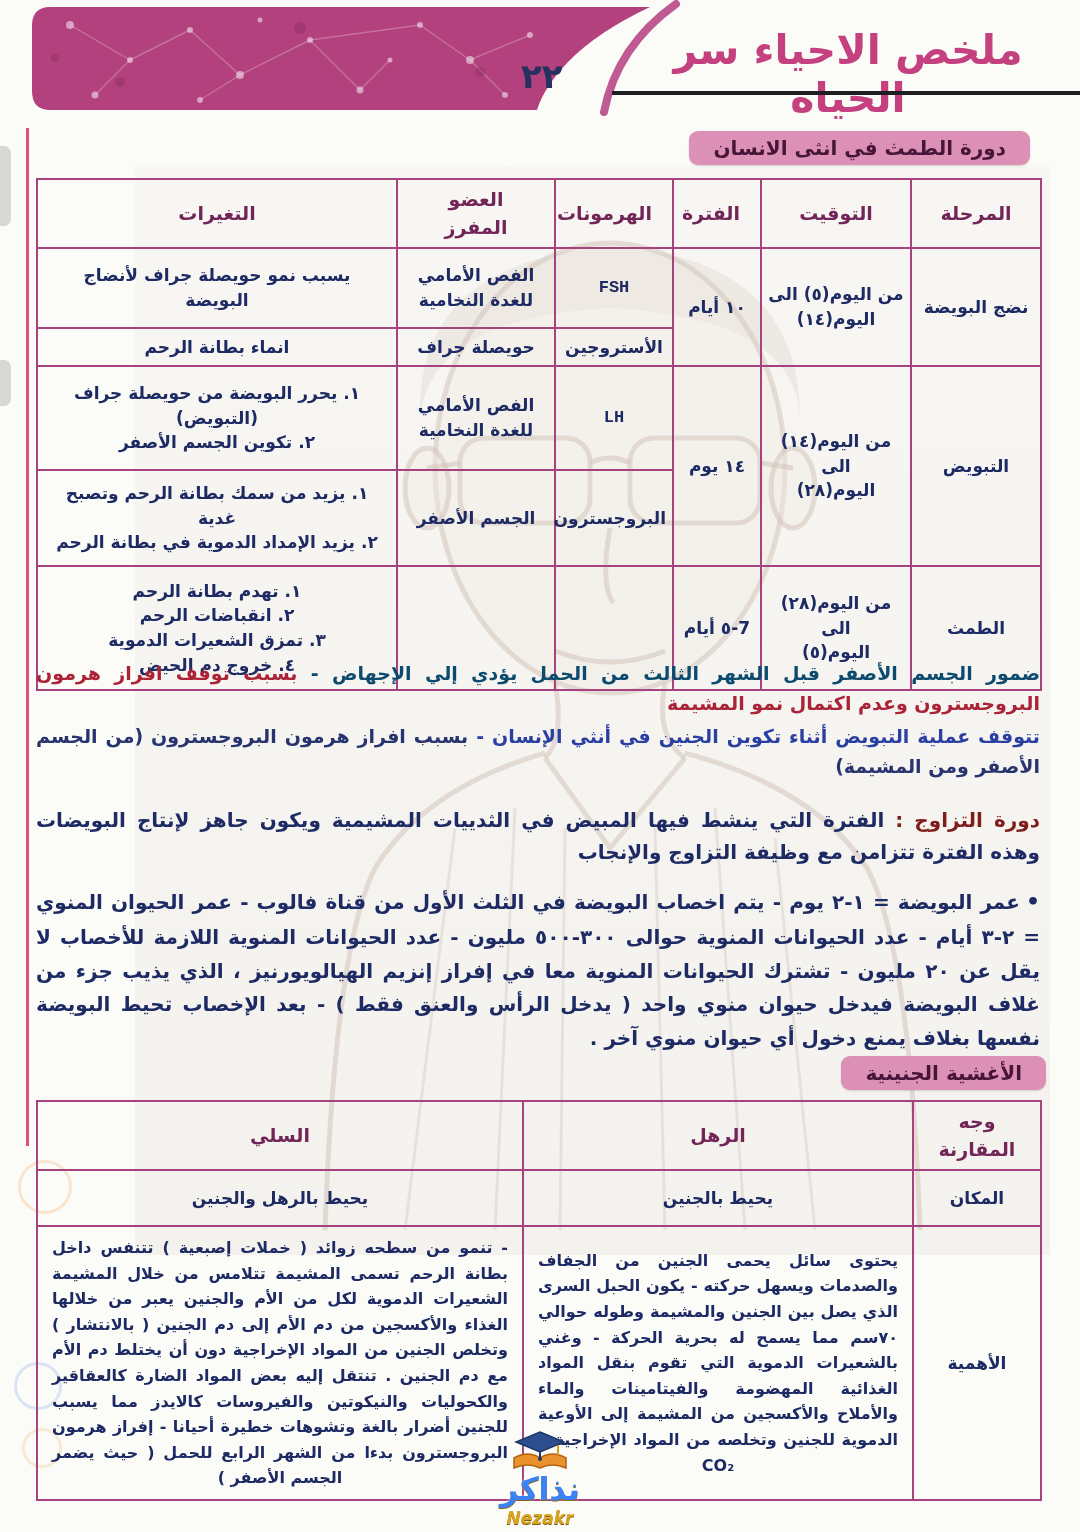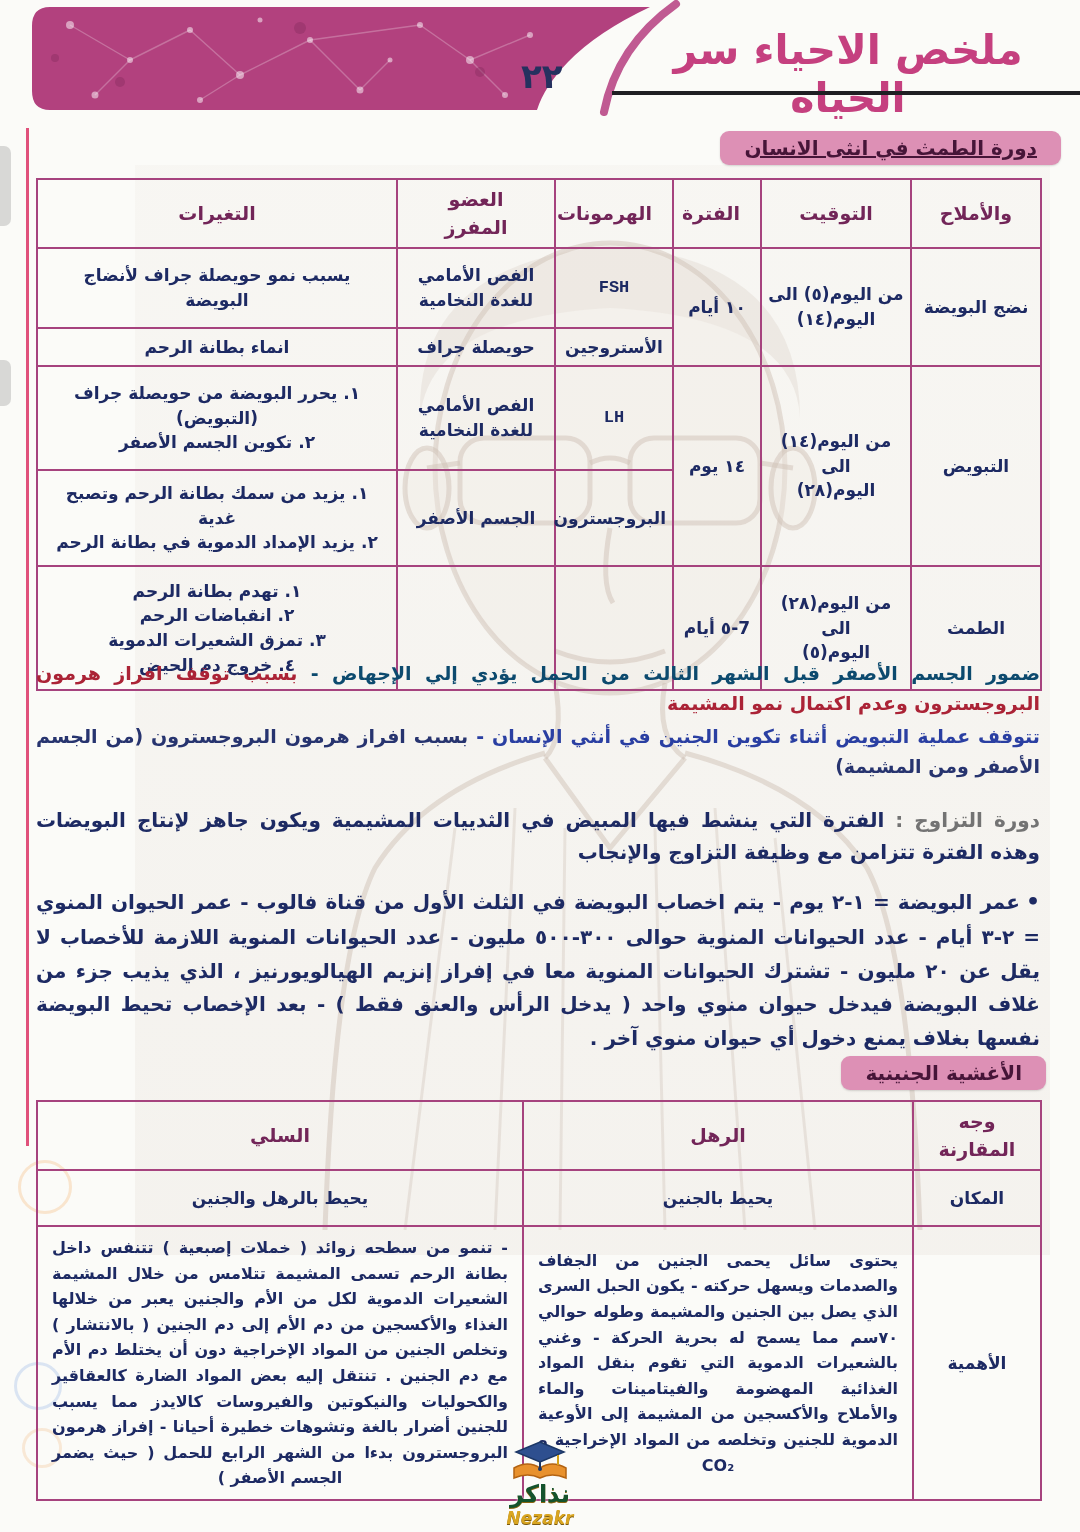--- a/index.html
+++ b/index.html
@@ -30,21 +30,21 @@
   .ui-tab1 { top:146px; height:80px; }
   .ui-tab2 { top:360px; height:46px; }
   .doodle { position:absolute; border-radius:50%; z-index:0; }
   .doodle1 { left:18px; top:1160px; width:54px; height:54px; border:3px solid rgba(240,150,60,0.22); }
   .doodle2 { left:14px; top:1362px; width:48px; height:48px; border:3px solid rgba(90,140,220,0.2); }
   .doodle3 { left:22px; top:1428px; width:40px; height:40px; border:3px solid rgba(240,150,60,0.18); }
 
   
   .badge { position:absolute; z-index:3; background:#dd90b5; color:#461538; font-weight:bold;
     font-size:20px; padding:5px 24px; border-radius:9px; box-shadow:0 1px 2px rgba(0,0,0,0.15); }
-  .badge1 { top:131px; right:19px;text-decoration:underline; }
+  .badge1 { top:131px; right:50px; }
   .badge2 { top:1056px; right:34px; }
 
   
   .tbl { position:absolute; border-collapse:collapse; table-layout:fixed; z-index:2; }
   .tbl th, .tbl td { border:2.5px solid #a6437e; font-weight:bold; color:#1d2a63;
     text-align:center; vertical-align:middle; padding:3px 6px; font-size:17px; line-height:1.45; }
   .tbl th { color:#722558; font-size:19px; padding:6px 20px; }
   .tbl1 { top:178px; right:38px; width:1004px; }
   .tbl2 { top:1100px; right:38px; width:1004px; }
   .pre { white-space:pre-line; }
@@ -55,28 +55,28 @@
 
   
   .textblock { position:absolute; top:658px; right:40px; left:36px; z-index:2; }
   .para { font-weight:bold; font-size:19px; line-height:1.58; text-align:justify; }
   .note-red .lead { color:#0c4a6e; }
   .note-red .rest { color:#ab2336; }
   .note-blue { margin-top:3px; }
   .note-blue .lead { color:#2a3fa2; }
   .note-blue .rest { color:#27346f; }
   .mating { margin-top:24px; color:#1d2a63; font-size:20px; }
-  .mating-label { color:#737373; }
+  .mating-label { color:#7f1d1d; }
   .egg { margin-top:16px; color:#1d2a63; font-size:20px; line-height:1.68; }
   .egg .bullet { font-size:22px; padding-left:6px; }
 
   
   .footer { position:absolute; bottom:4px; left:50%; transform:translateX(-50%);
     text-align:center; z-index:6; width:220px; }
-  .logo-ar { font-size:24px; font-weight:bold; color:#14532d;
+  .logo-ar { font-size:32px; font-weight:bold; color:#3b82f6;
     text-shadow:0 1px 0 #8a6410, 0 0 3px rgba(255,255,255,0.9); margin-top:-6px; }
   .logo-en { font-size:17px; font-weight:bold; font-style:italic; color:#d9a520;
     text-shadow:0 1px 0 #7a5a10; }
 </style>
 </head>
 <body>
 
 <div class="page">
 
   <div class="photo-bg"></div>
@@ -160,21 +160,21 @@
     <colgroup>
       <col style="width:130px">
         <col style="width:150px">
         <col style="width:88px">
       <col style="width:118px">
         <col style="width:158px">
         <col style="width:360px">
     </colgroup>
     <thead>
       <tr style="height:38px">
-        <th>والأملاح</th>
+        <th>المرحلة</th>
         <th>التوقيت</th>
         <th>الفترة</th>
         <th>الهرمونات</th>
         <th>العضو المفرز</th>
         <th>التغيرات</th>
       </tr>
     </thead>
     <tbody>
       <tr style="height:80px">
         <td rowspan="2" class="stage-cell">نضج البويضة</td>

